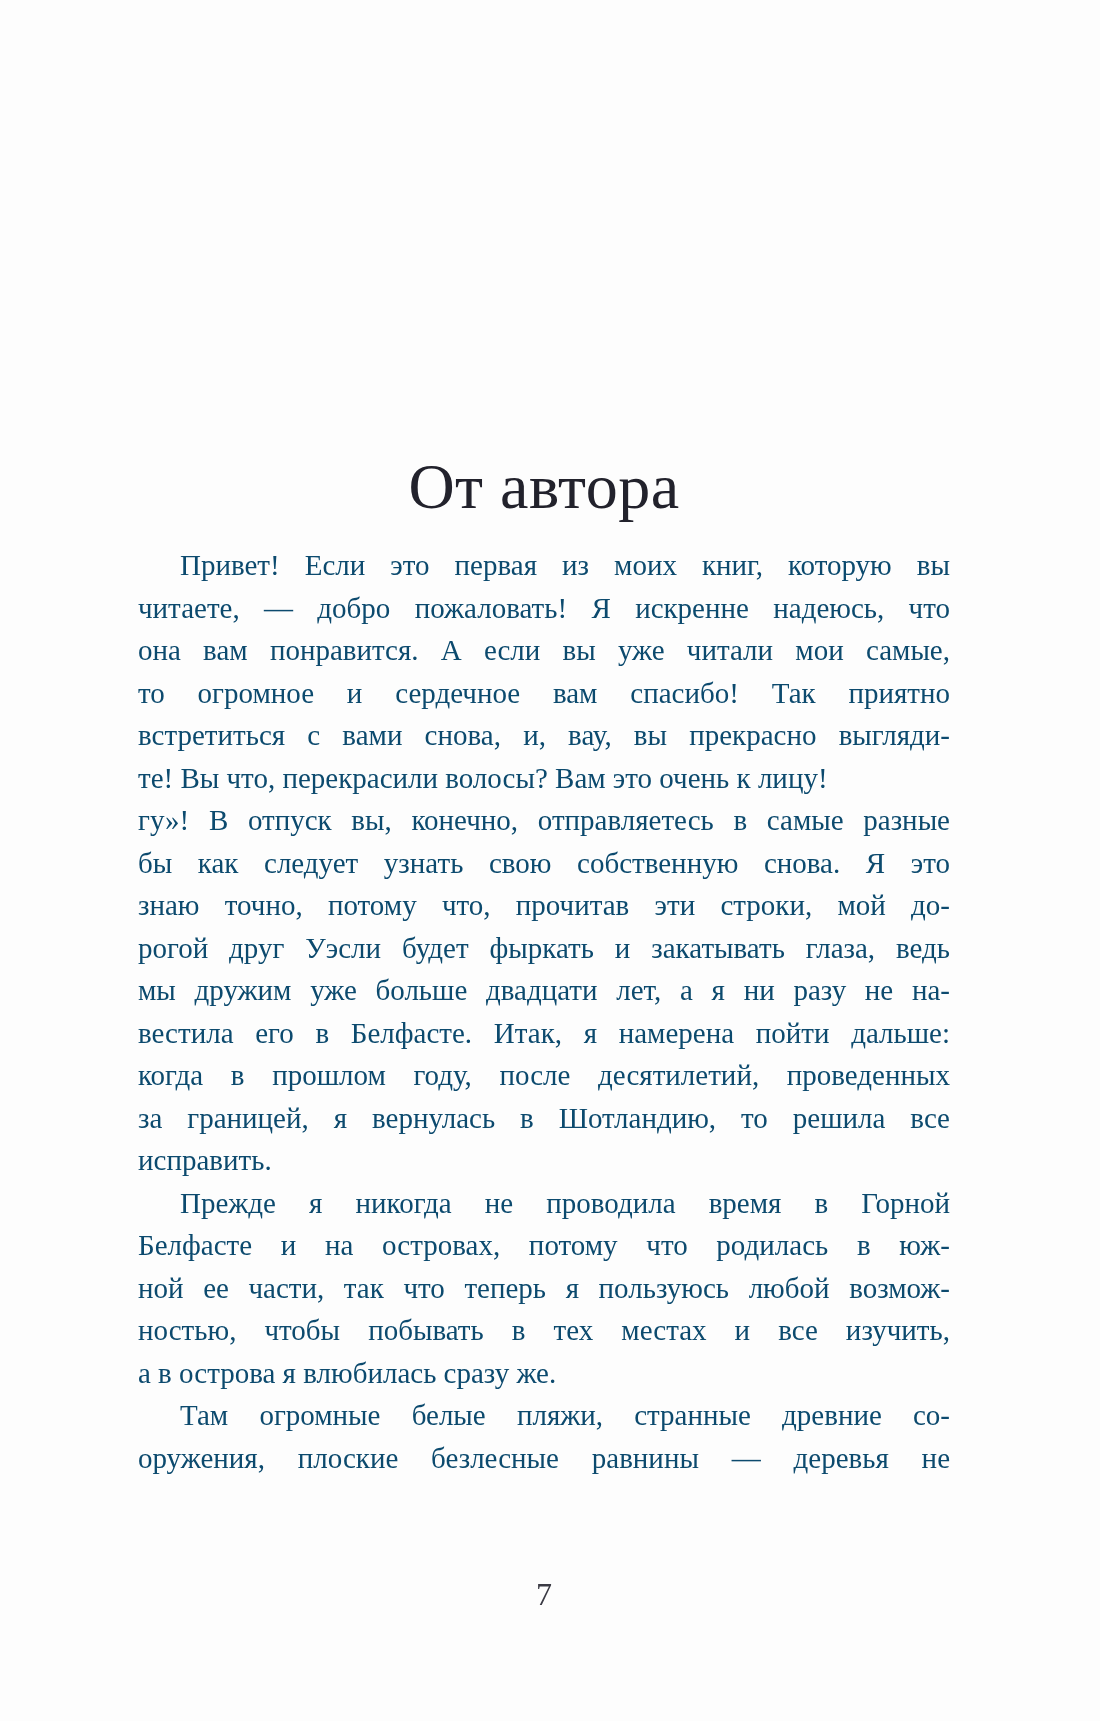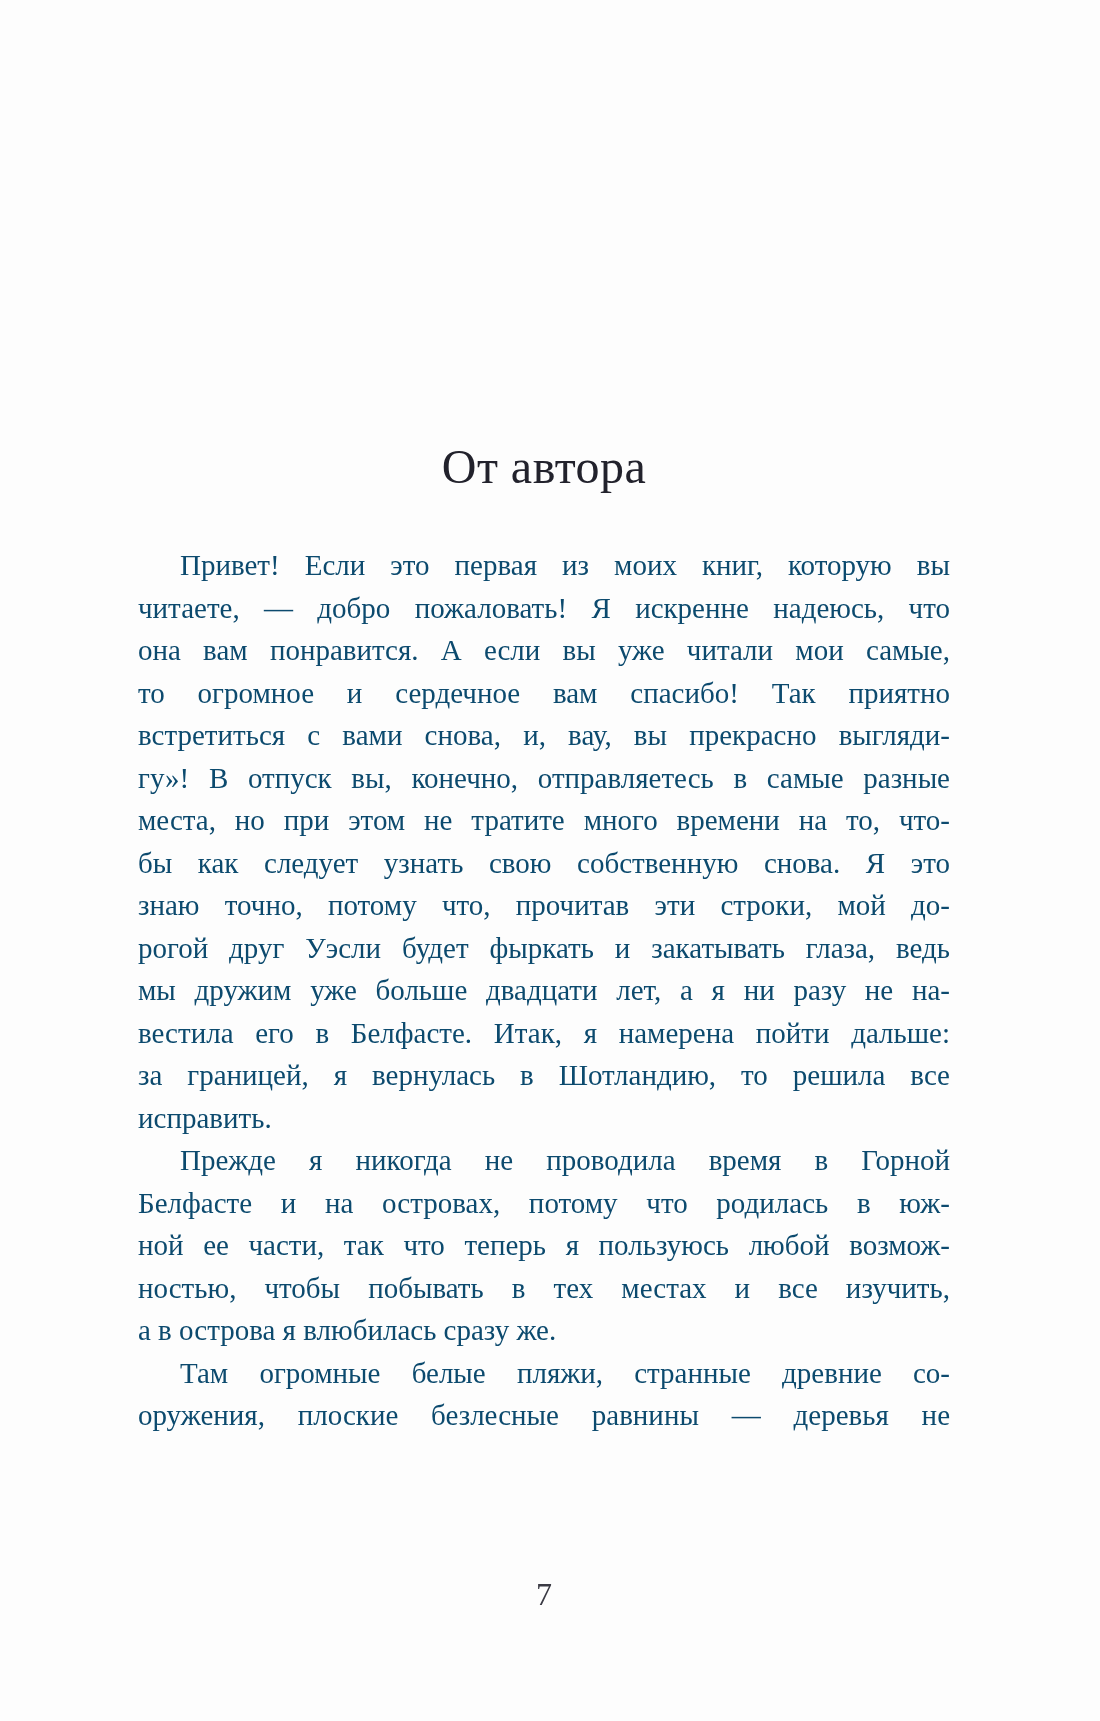--- a/index.html
+++ b/index.html
@@ -11,25 +11,25 @@
     position: relative;
     width: 1100px;
     height: 1721px;
     background: #fdfdfd;
     font-family: "Liberation Serif", "DejaVu Serif", serif;
     color: #26262f;
     overflow: hidden;
   }
   .title {
     position: absolute;
-    top: 440px;
+    top: 460px;
     left: 138px;
     width: 812px;
     margin: 0;
-    font-size: 48px;
+    font-size: 64px;
     font-weight: normal;
     line-height: 54px;
     text-align: center;
     color: #22222c;
     letter-spacing: 0.5px;
   }
   .body-text {
     position: absolute;
     top: 544px;
     left: 138px;
@@ -74,27 +74,28 @@
 
 <div class="page">
   <h1 class="title">От автора</h1>
 
   <div class="body-text">
       <div class="pline indent">Привет! Если это первая из моих книг, которую вы</div>
       <div class="pline">читаете, — добро пожаловать! Я искренне надеюсь, что</div>
       <div class="pline">она вам понравится. А если вы уже читали мои самые,</div>
       <div class="pline">то огромное и сердечное вам спасибо! Так приятно</div>
       <div class="pline">встретиться с вами снова, и, вау, вы прекрасно выгляди-</div>
+      <div class="pline unjust">те! Вы что, перекрасили волосы? Вам это очень к лицу!</div>
       <div class="pline">гу»! В отпуск вы, конечно, отправляетесь в самые разные</div>
-      <div class="pline">места, но при этом не тратите много времени на то, что-</div>
       <div class="pline">бы как следует узнать свою собственную снова. Я это</div>
       <div class="pline">знаю точно, потому что, прочитав эти строки, мой до-</div>
       <div class="pline">рогой друг Уэсли будет фыркать и закатывать глаза, ведь</div>
       <div class="pline">мы дружим уже больше двадцати лет, а я ни разу не на-</div>
       <div class="pline">вестила его в Белфасте. Итак, я намерена пойти дальше:</div>
+      <div class="pline">когда в прошлом году, после десятилетий, проведенных</div>
       <div class="pline">за границей, я вернулась в Шотландию, то решила все</div>
       <div class="pline unjust">исправить.</div>
       <div class="pline indent">Прежде я никогда не проводила время в Горной</div>
       <div class="pline">Белфасте и на островах, потому что родилась в юж-</div>
       <div class="pline">ной ее части, так что теперь я пользуюсь любой возмож-</div>
       <div class="pline">ностью, чтобы побывать в тех местах и все изучить,</div>
       <div class="pline unjust">а в острова я влюбилась сразу же.</div>
       <div class="pline indent">Там огромные белые пляжи, странные древние со-</div>
       <div class="pline">оружения, плоские безлесные равнины — деревья не</div>
     </div>

